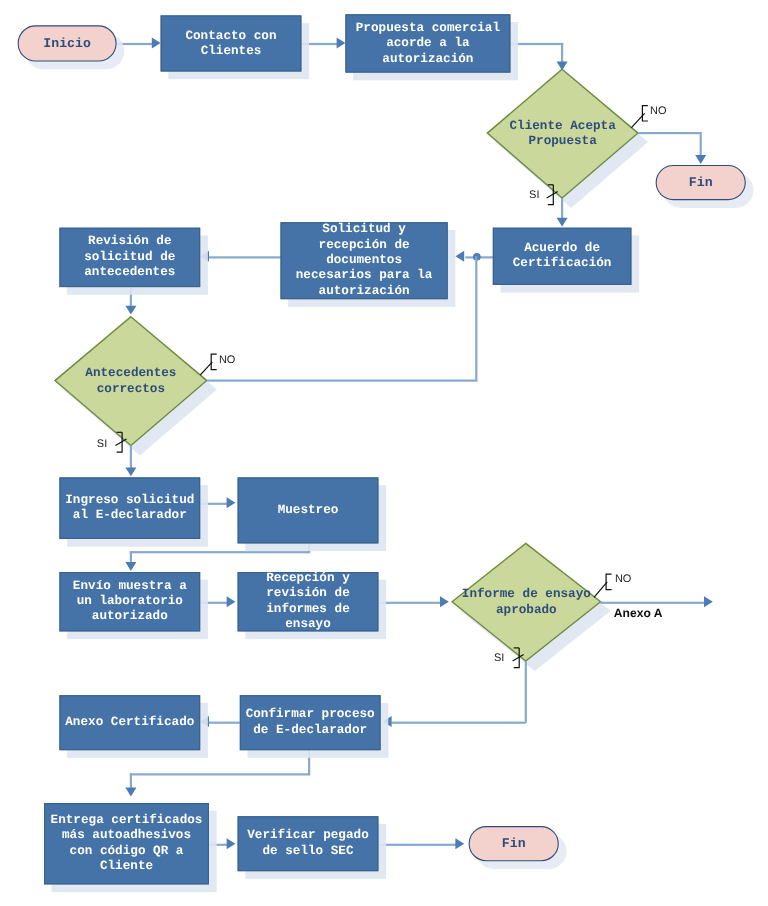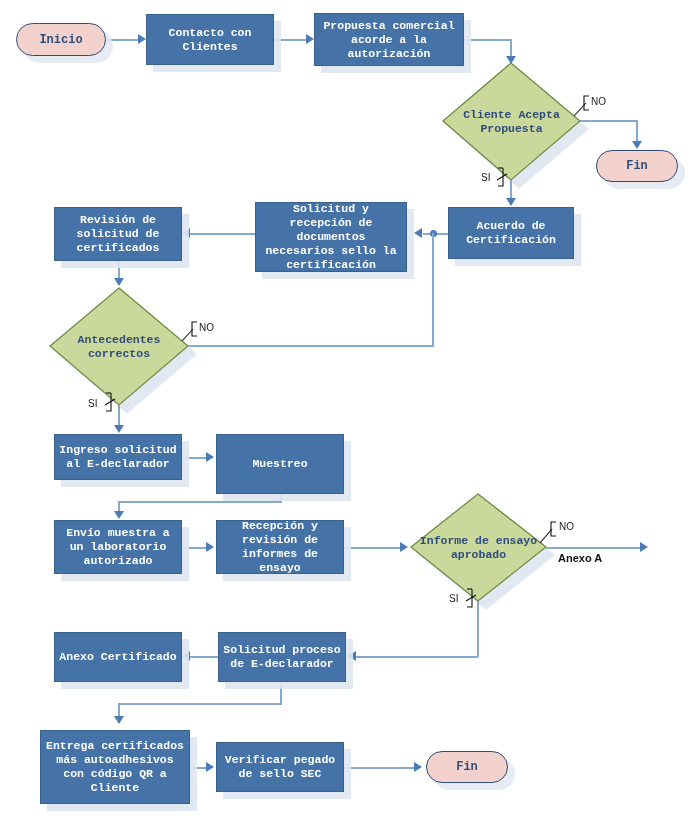--- a/index.html
+++ b/index.html
@@ -192,53 +192,53 @@
 
     <div class="node term" style="left:596px;top:150px;width:82px;height:32px;">
       <span>Fin</span>
     </div>
 
     <div class="node proc" style="left:448px;top:207px;width:126px;height:52px;">
       <span>Acuerdo de Certificación</span>
     </div>
 
     <div class="node proc" style="left:255px;top:202px;width:152px;height:70px;">
-      <span>Solicitud y recepción de documentos necesarios sello la certificación</span>
+      <span>Solicitud y recepción de documentos necesarios para la autorización</span>
     </div>
 
     <div class="node proc" style="left:54px;top:207px;width:128px;height:54px;">
-      <span>Revisión de solicitud de certificados</span>
+      <span>Revisión de solicitud de antecedentes</span>
     </div>
 
     <div class="node dec" style="left:50px;top:288px;width:138px;height:117px;">
       <span class="lbl">Antecedentes correctos</span>
     </div>
 
-    <div class="node proc" style="left:54px;top:434px;width:128px;height:46px;">
+    <div class="node proc" style="left:54px;top:434px;width:128px;height:56px;">
       <span>Ingreso solicitud al E-declarador</span>
     </div>
 
     <div class="node proc" style="left:216px;top:434px;width:128px;height:60px;">
       <span>Muestreo</span>
     </div>
 
     <div class="node proc" style="left:54px;top:520px;width:128px;height:54px;">
       <span>Envío muestra a un laboratorio autorizado</span>
     </div>
 
     <div class="node proc" style="left:216px;top:520px;width:128px;height:54px;">
       <span>Recepción y revisión de informes de ensayo</span>
     </div>
 
     <div class="node dec" style="left:411px;top:494px;width:135px;height:107px;">
       <span class="lbl">Informe de ensayo aprobado</span>
     </div>
 
     <div class="node proc" style="left:218px;top:632px;width:128px;height:50px;">
-      <span>Solicitud proceso de E-declarador</span>
+      <span>Confirmar proceso de E-declarador</span>
     </div>
 
     <div class="node proc" style="left:54px;top:632px;width:128px;height:50px;">
       <span>Anexo Certificado</span>
     </div>
 
     <div class="node proc" style="left:40px;top:730px;width:150px;height:74px;">
       <span>Entrega certificados más autoadhesivos con código QR a Cliente</span>
     </div>
 

